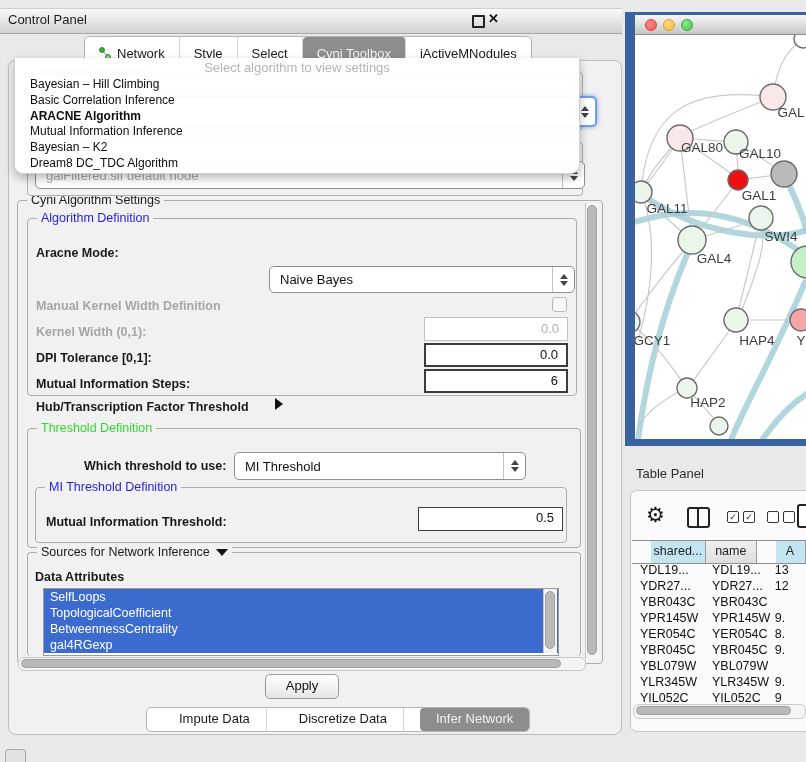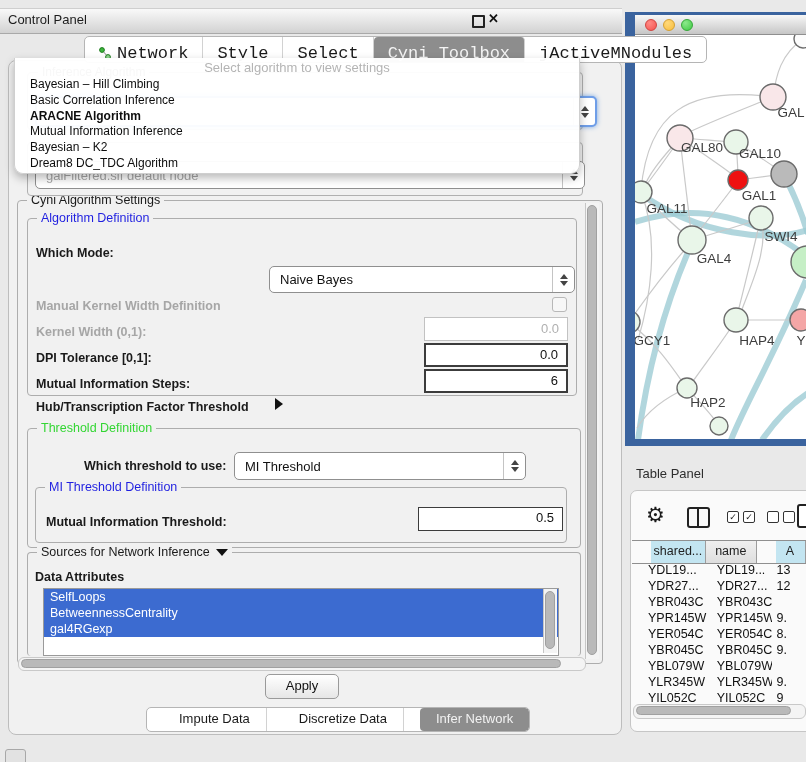--- a/index.html
+++ b/index.html
@@ -13,22 +13,22 @@
     border-top:1px solid #cfcfcf;border-bottom:1px solid #a9a9a9;}
   .cp-title{left:8px;top:12px;font-size:13px;color:#1c1c1c;}
   .float-ic{left:472px;top:15px;width:9px;height:9px;border:2px solid #222;border-radius:1px;}
   .close-ic{left:488px;top:11px;font-size:13px;font-weight:bold;color:#111;}
 
   .cp-card{left:8px;top:60px;width:612px;height:673px;background:#f1f1f1;
     border:1px solid #bdbdbd;border-radius:8px;}
 
   .cp-tabs{left:84px;top:36px;height:25px;display:flex;background:#fff;
     border:1px solid #b5b5b5;border-radius:5px;overflow:hidden;z-index:3;}
-  .tab{display:flex;align-items:center;gap:5px;padding:16px 14px;font-size:17px;color:#1a1a1a;
-    border-right:1px solid #d2d2d2;white-space:nowrap;font-family:Liberation Mono, monospace;}
+  .tab{display:flex;align-items:center;gap:5px;padding:16px 14px;font-size:13px;color:#1a1a1a;
+    border-right:1px solid #d2d2d2;white-space:nowrap;}
   .tab:last-child{border-right:none;}
   .tab.active{background:#8d8d8d;color:#f4f4f4;border-radius:4px;}
 
   
   .ghost-group{border:1px solid #b0b0b0;border-radius:4px;}
   .ghost-label{position:absolute;top:-8px;left:10px;background:#f1f1f1;padding:0 4px;font-size:12px;color:#444;}
   .combo{background:#fff;border:1px solid #8f8f8f;border-radius:5px;display:flex;align-items:center;}
   .combo .val{flex:1;padding-left:10px;font-size:13px;color:#111;}
   .combo .spin{width:21px;align-self:stretch;border-left:1px solid #c4c4c4;display:flex;flex-direction:column;align-items:center;justify-content:center;gap:2px;}
   .tri-up{width:0;height:0;border-left:4px solid transparent;border-right:4px solid transparent;border-bottom:5px solid #444;}
@@ -98,21 +98,21 @@
   .cb-pair{display:flex;gap:4px;}
   .cb{width:10px;height:10px;border:1.5px solid #333;border-radius:2px;font-size:9px;line-height:10px;text-align:center;color:#222;background:#fff;}
   .doc-ic{left:797px;top:504px;width:16px;height:20px;border:2px solid #222;border-radius:3px;background:#fff;}
 
   .thead{left:632px;top:540px;width:174px;height:22px;display:flex;
     border-top:1px solid #8f8f8f;border-bottom:1px solid #8f8f8f;}
   .hcell{box-sizing:border-box;border-right:1px solid #9c9c9c;font-size:12.5px;color:#222;
     text-align:center;line-height:21px;background:linear-gradient(#efefef,#dedede);}
   .hcell.sel{background:#c3e5f1;margin-left:19px;}
   .trows{left:632px;top:562px;width:174px;height:140px;overflow:hidden;}
-  .trow{display:flex;height:16px;margin-left:8px;}
+  .trow{display:flex;height:16px;}
   .tcell{box-sizing:border-box;font-size:12.5px;color:#111;line-height:16px;padding-left:8px;white-space:nowrap;overflow:hidden;}
   .c0{width:82px;} .c1{width:76px;} .c2{width:40px;padding-left:4px;}
 </style>
 </head>
 <body>
 
 <div class="screen">
 
   <div class="abs cp-titlebar"></div>
   <div class="abs cp-title">Control Panel</div>
@@ -177,21 +177,21 @@
   <div class="abs group" style="left:17px;top:200px;width:584px;height:462px;">
     <span class="group-label">Cyni Algorithm Settings</span>
   </div>
   <div class="abs vscroll" style="left:585px;top:203px;width:13px;height:456px;">
     <div class="vthumb" style="top:2px;height:450px;"></div>
   </div>
 
   <div class="abs group" style="left:27px;top:218px;width:548px;height:176px;">
     <span class="group-label lbl-blue">Algorithm Definition</span>
   </div>
-  <div class="abs fld-label" style="left:36px;top:246px;">Which Mode:</div>
+  <div class="abs fld-label" style="left:36px;top:246px;">Aracne Mode:</div>
   <div class="abs combo" style="left:269px;top:266px;width:304px;height:25px;">
     <span class="val">Naive Bayes</span>
     <span class="spin">
         <span class="tri-up"></span>
         <span class="tri-dn"></span>
       </span>
   </div>
   <div class="abs fld-label dis" style="left:36px;top:299px;">Manual Kernel Width Definition</div>
   <div class="abs checkbox" style="left:552px;top:297px;"></div>
   <div class="abs fld-label dis" style="left:36px;top:325px;">Kernel Width (0,1):</div>
@@ -223,20 +223,21 @@
 
   <div class="abs group" style="left:27px;top:552px;width:552px;height:103px;border-bottom:none;">
     <span class="group-label">
       <span>Sources for Network Inference</span>
       <span class="arrow-down"></span>
     </span>
   </div>
   <div class="abs fld-label" style="left:35px;top:570px;">Data Attributes</div>
   <div class="abs attr-list" style="left:43px;top:588px;width:514px;height:66px;">
       <div class="attr-item">SelfLoops</div>
+      <div class="attr-item">TopologicalCoefficient</div>
       <div class="attr-item">BetweennessCentrality</div>
       <div class="attr-item">gal4RGexp</div>
     </div>
   <div class="abs vscroll" style="left:543px;top:589px;width:13px;height:64px;">
     <div class="vthumb" style="top:2px;height:58px;"></div>
   </div>
   <div class="abs hscroll" style="left:18px;top:657px;width:566px;height:12px;">
     <div class="hthumb" style="left:2px;width:540px;"></div>
   </div>
 

